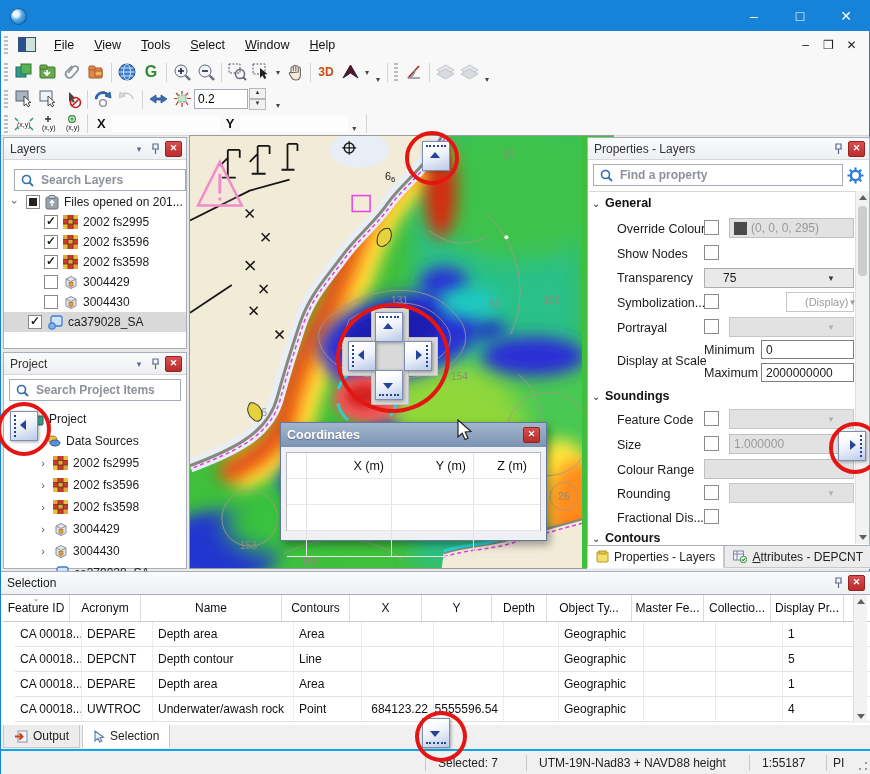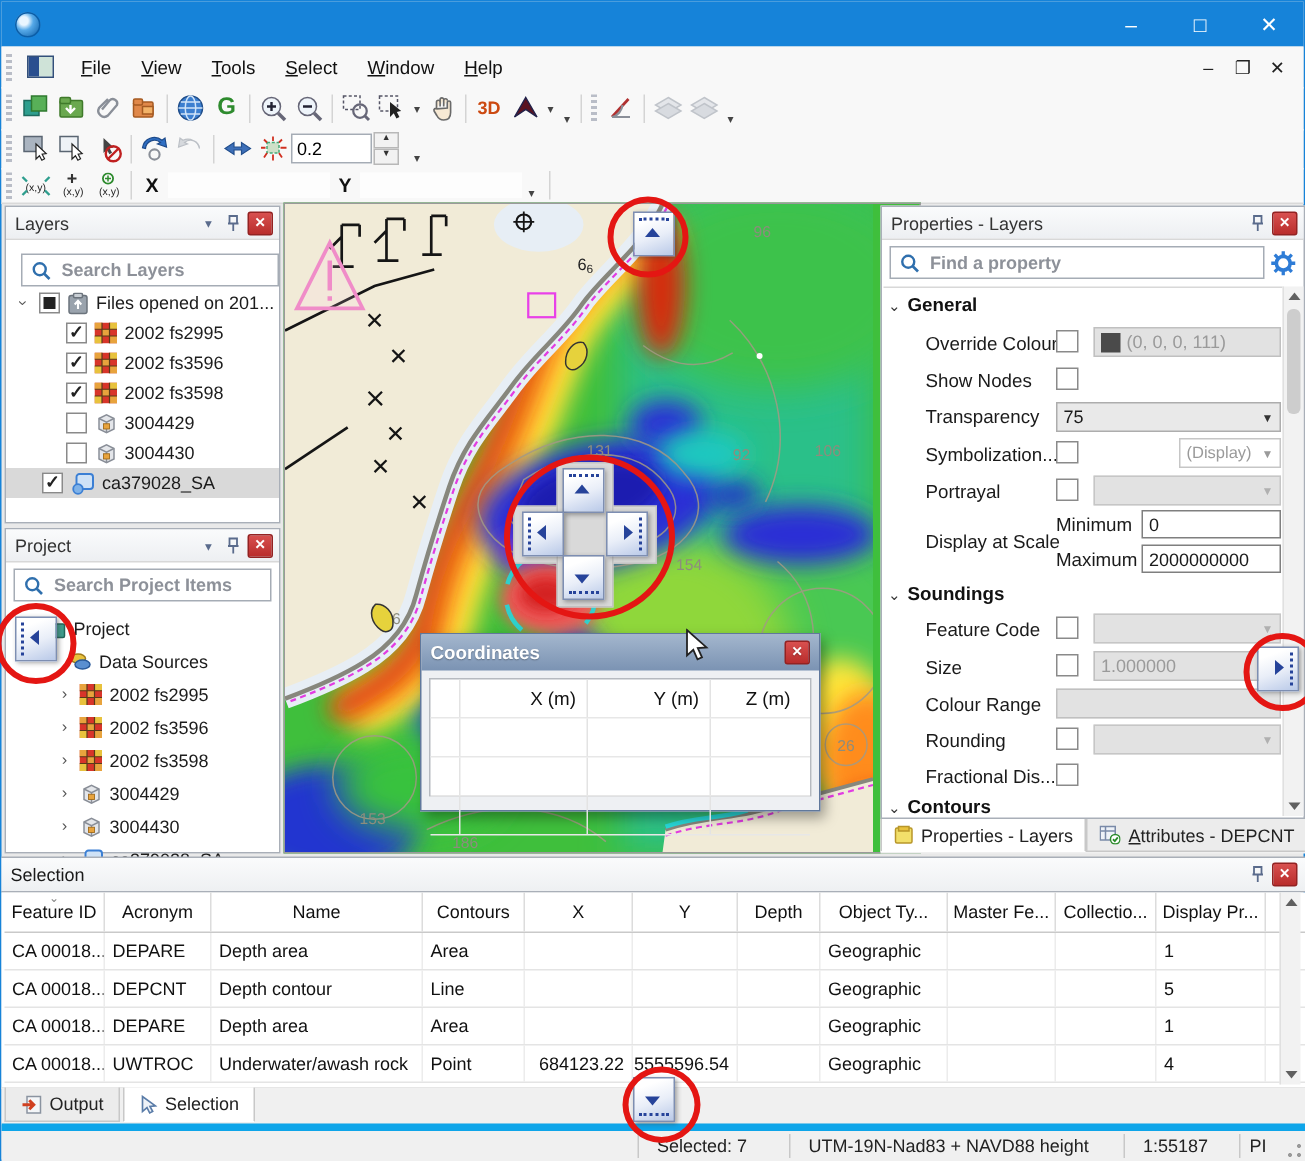--- a/index.html
+++ b/index.html
@@ -53,21 +53,21 @@
   .chev.exp{transform:rotate(90deg);}
   .cb{width:14px;height:14px;border:1px solid #8a8a8a;background:#fff;position:relative;flex:0 0 auto;box-sizing:border-box;}
   .cb.ck:after{content:"\2713";position:absolute;left:1px;top:-2px;font-size:12px;font-weight:bold;color:#222;}
   .cb.tri3:after{content:"";position:absolute;left:2px;top:2px;width:8px;height:8px;background:#222;}
   .tico{margin:0 5px;flex:0 0 auto;display:flex;}
   .selrow{background:#d9d9d9;}
   .plbl{position:absolute;left:28px;font-size:12.5px;color:#1a1a1a;white-space:nowrap;}
   .seclbl{position:absolute;left:16px;font-weight:bold;font-size:12.5px;color:#111;}
   .secchev{position:absolute;left:3px;color:#333;font-size:10px;}
   .pcb{position:absolute;left:115px;width:15px;height:15px;border:1px solid #8a8a8a;background:#fff;box-sizing:border-box;}
-  .combo{position:absolute;height:20px;background:#e9e9e9;border:1px solid #adadad;display:flex;align-items:center;padding:0 4px;font-size:12px;box-sizing:border-box;}
+  .combo{position:absolute;height:20px;background:#e9e9e9;border:1px solid #adadad;display:flex;align-items:center;padding:0 18px;font-size:12px;box-sizing:border-box;}
   .combo .car{margin-left:auto;font-size:8px;color:#333;}
   .dis{color:#9a9a9a;}
   .disfield{position:absolute;height:20px;background:#e2e2e2;border:1px solid #c0c0c0;display:flex;align-items:center;padding:0 4px;font-size:12px;color:#9a9a9a;box-sizing:border-box;}
   .numin{position:absolute;height:19px;border:1px solid #7f7f7f;background:#fff;font-size:12px;display:flex;align-items:center;padding:0 4px;box-sizing:border-box;}
   
   .vsb{position:absolute;width:13px;background:#f2f2f2;border-left:1px solid #e0e0e0;}
   .vsb .ar{position:absolute;left:0;width:13px;height:13px;display:flex;align-items:center;justify-content:center;}
   .vsb .thumb{position:absolute;left:2px;width:9px;background:#cdcdcd;border-radius:4px;}
   .tri-s{width:0;height:0;}
   .tu{border-left:4px solid transparent;border-right:4px solid transparent;border-bottom:5px solid #606060;}
@@ -105,21 +105,21 @@
   .sortg{position:absolute;top:-1px;left:50%;transform:translateX(-50%);font-size:8px;color:#888;}
   
   .btabs{position:absolute;left:0;top:724px;width:870px;height:24px;background:#f0f0f0;border-bottom:1px solid #d8d8d8;display:flex;align-items:flex-start;}
   .btab{height:23px;display:flex;align-items:center;padding:0 10px;font-size:12px;color:#222;border:1px solid #c8c8c8;border-top:none;background:#ececec;margin-left:2px;gap:5px;box-sizing:border-box;}
   .btab.active{background:#fff;border-bottom:1px solid #fff;}
   
   .ptabs{position:absolute;display:flex;align-items:flex-start;background:#f0f0f0;}
   .ptab{height:22px;display:flex;align-items:center;padding:0 8px;font-size:12px;gap:5px;border:1px solid #c8c8c8;border-top:none;box-sizing:border-box;background:#ececec;color:#222;white-space:nowrap;}
   .ptab.active{background:#fff;border-bottom-color:#fff;}
   
-  .statusbar{position:absolute;left:0;top:748px;width:870px;height:25px;background:#f0f0f0;border-top:5px solid #0ea5e9;display:flex;align-items:center;font-size:12px;color:#222;box-sizing:border-box;}
+  .statusbar{position:absolute;left:0;top:748px;width:870px;height:25px;background:#f0f0f0;border-top:2px solid #0ea5e9;display:flex;align-items:center;font-size:12px;color:#222;box-sizing:border-box;}
   .ssep{width:1px;height:16px;background:#c8c8c8;}
   .sitem{padding:0 12px;white-space:nowrap;}
   .gripdots{width:12px;height:12px;margin:6px 2px 0 0;background:
      radial-gradient(circle at 9px 3px,#9a9a9a 1.2px,transparent 1.5px),
      radial-gradient(circle at 9px 9px,#9a9a9a 1.2px,transparent 1.5px),
      radial-gradient(circle at 3px 9px,#9a9a9a 1.2px,transparent 1.5px);}
   .cursor{position:absolute;z-index:30;pointer-events:none;}
 </style>
 </head>
 <body>
@@ -774,21 +774,21 @@
         </svg>
     </div>
     <div style="position:absolute;left:1px;top:53px;right:14px;bottom:1px;border-top:1px solid #d8d8d8;">
       <span class="secchev" style="top:6px;">⌄</span>
       <span class="seclbl" style="top:4px;">General</span>
 
       <span class="plbl" style="top:30px;">Override Colour</span>
       <span class="pcb" style="top:28px;"></span>
       <div class="disfield" style="left:140px;top:26px;width:125px;">
         <span style="width:13px;height:13px;background:#4a4a4a;margin-right:4px;flex:0 0 auto;"></span>
-        <span class="dis">(0, 0, 0, 111)</span>
+        <span class="dis">(0, 0, 0, 295)</span>
       </div>
 
       <span class="plbl" style="top:55px;">Show Nodes</span>
       <span class="pcb" style="top:53px;"></span>
 
       <span class="plbl" style="top:79px;">Transparency</span>
       <div class="combo" style="left:115px;top:76px;width:150px;">
         <span>75</span>
           <span class="car">▼</span>
       </div>
@@ -928,21 +928,21 @@
       <div class="shc w8">
           <span>Master Fe...</span>
         </div>
       <div class="shc w9">
           <span>Collectio...</span>
         </div>
       <div class="shc w10">
           <span>Display Pr...</span>
         </div>
     </div>
-    <div style="margin-left:2px;">
+    <div style="margin-left:14px;">
 
         <div class="sdr">
           <div class="sdc w0">CA 00018...</div>
           <div class="sdc w1">DEPARE</div>
           <div class="sdc w2">Depth area</div>
           <div class="sdc w3">Area</div>
           <div class="sdc w4 num"></div>
           <div class="sdc w5 num"></div>
           <div class="sdc w6"></div>
           <div class="sdc w7">Geographic</div>

